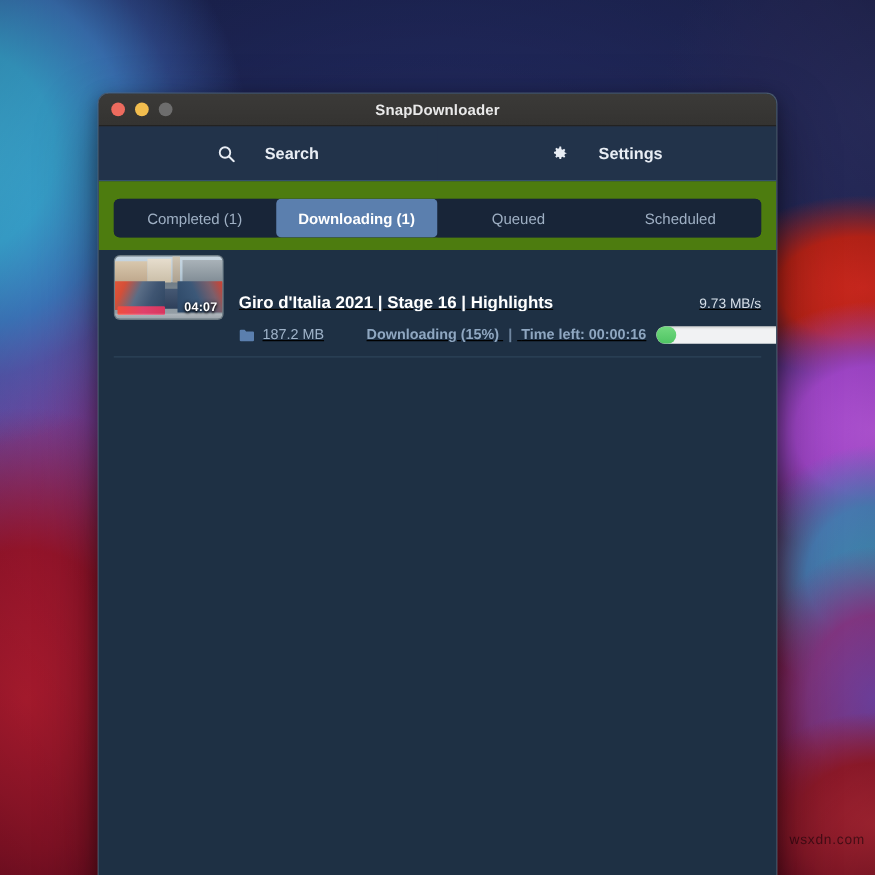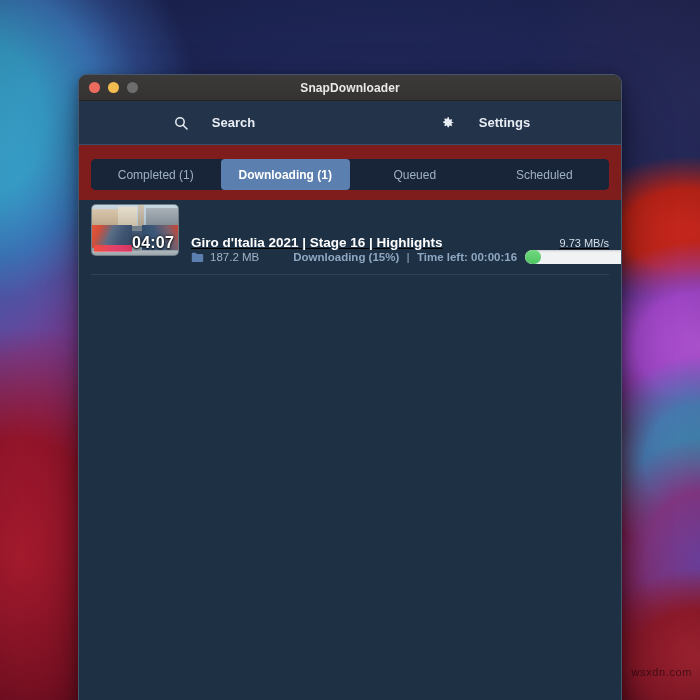--- a/index.html
+++ b/index.html
@@ -164,21 +164,21 @@
     display: inline-flex;
     align-items: center;
     justify-content: center;
     width: 14px; height: 14px;
   }
   .nav-tab svg { display: block; }
 
   
   #subtab-wrap {
     padding: 14px 12px 10px 12px;
-    background: #7f1d1d;
+    background: #4d7c0f;
     flex: 0 0 auto;
   }
   #subtabs {
     display: flex;
     background: #182538;
     border-radius: 5px;
     overflow: hidden;
     height: 31px;
   }
   .subtab {
@@ -245,21 +245,21 @@
   .t-riders {position:absolute; left:34%; top:52%; width:30%; bottom:16%;
              background: linear-gradient(to bottom, rgba(60,80,110,0.85), rgba(40,58,86,0.95)); }
   .t-banner{ position:absolute; left:2%; bottom:6%; width:44%; height:14%;
              background: linear-gradient(to right,#f04e3c,#e0416b 55%,#d8365f); border-radius:1px;}
   .t-kerb  { position:absolute; left:0; right:0; bottom:0; height:8%;
              background: linear-gradient(to bottom, rgba(255,255,255,0.25), rgba(255,255,255,0.05)); }
   .thumb-duration {
     position: absolute;
     right: 4px;
     bottom: 3px;
-    font-size: 16px;
+    font-size: 10px;
     font-weight: bold;
     color: #ffffff;
     text-shadow: 0 1px 2px rgba(0,0,0,0.9), 0 0 3px rgba(0,0,0,0.8);
     letter-spacing: 0.2px;
   }
 
   .row-main { flex: 1 1 auto; min-width: 0; padding-top: 4px; }
   .row-topline {
     display: flex;
     align-items: baseline;
@@ -280,20 +280,22 @@
     color: #d6dfe9;
     white-space: nowrap;
     flex: 0 0 auto;
     margin-top: 29px;
   }
 
   .row-bottomline {
     display: flex;
     align-items: center;
     gap: 8px;
+    margin-top: 12px;
+    text-decoration: underline;
   }
   .meta-size {
     display: flex;
     align-items: center;
     gap: 6px;
     font-size: 11.5px;
     color: #9fb3c9;
     flex: 0 0 auto;
   }
   .folder-icon svg { display: block; }

